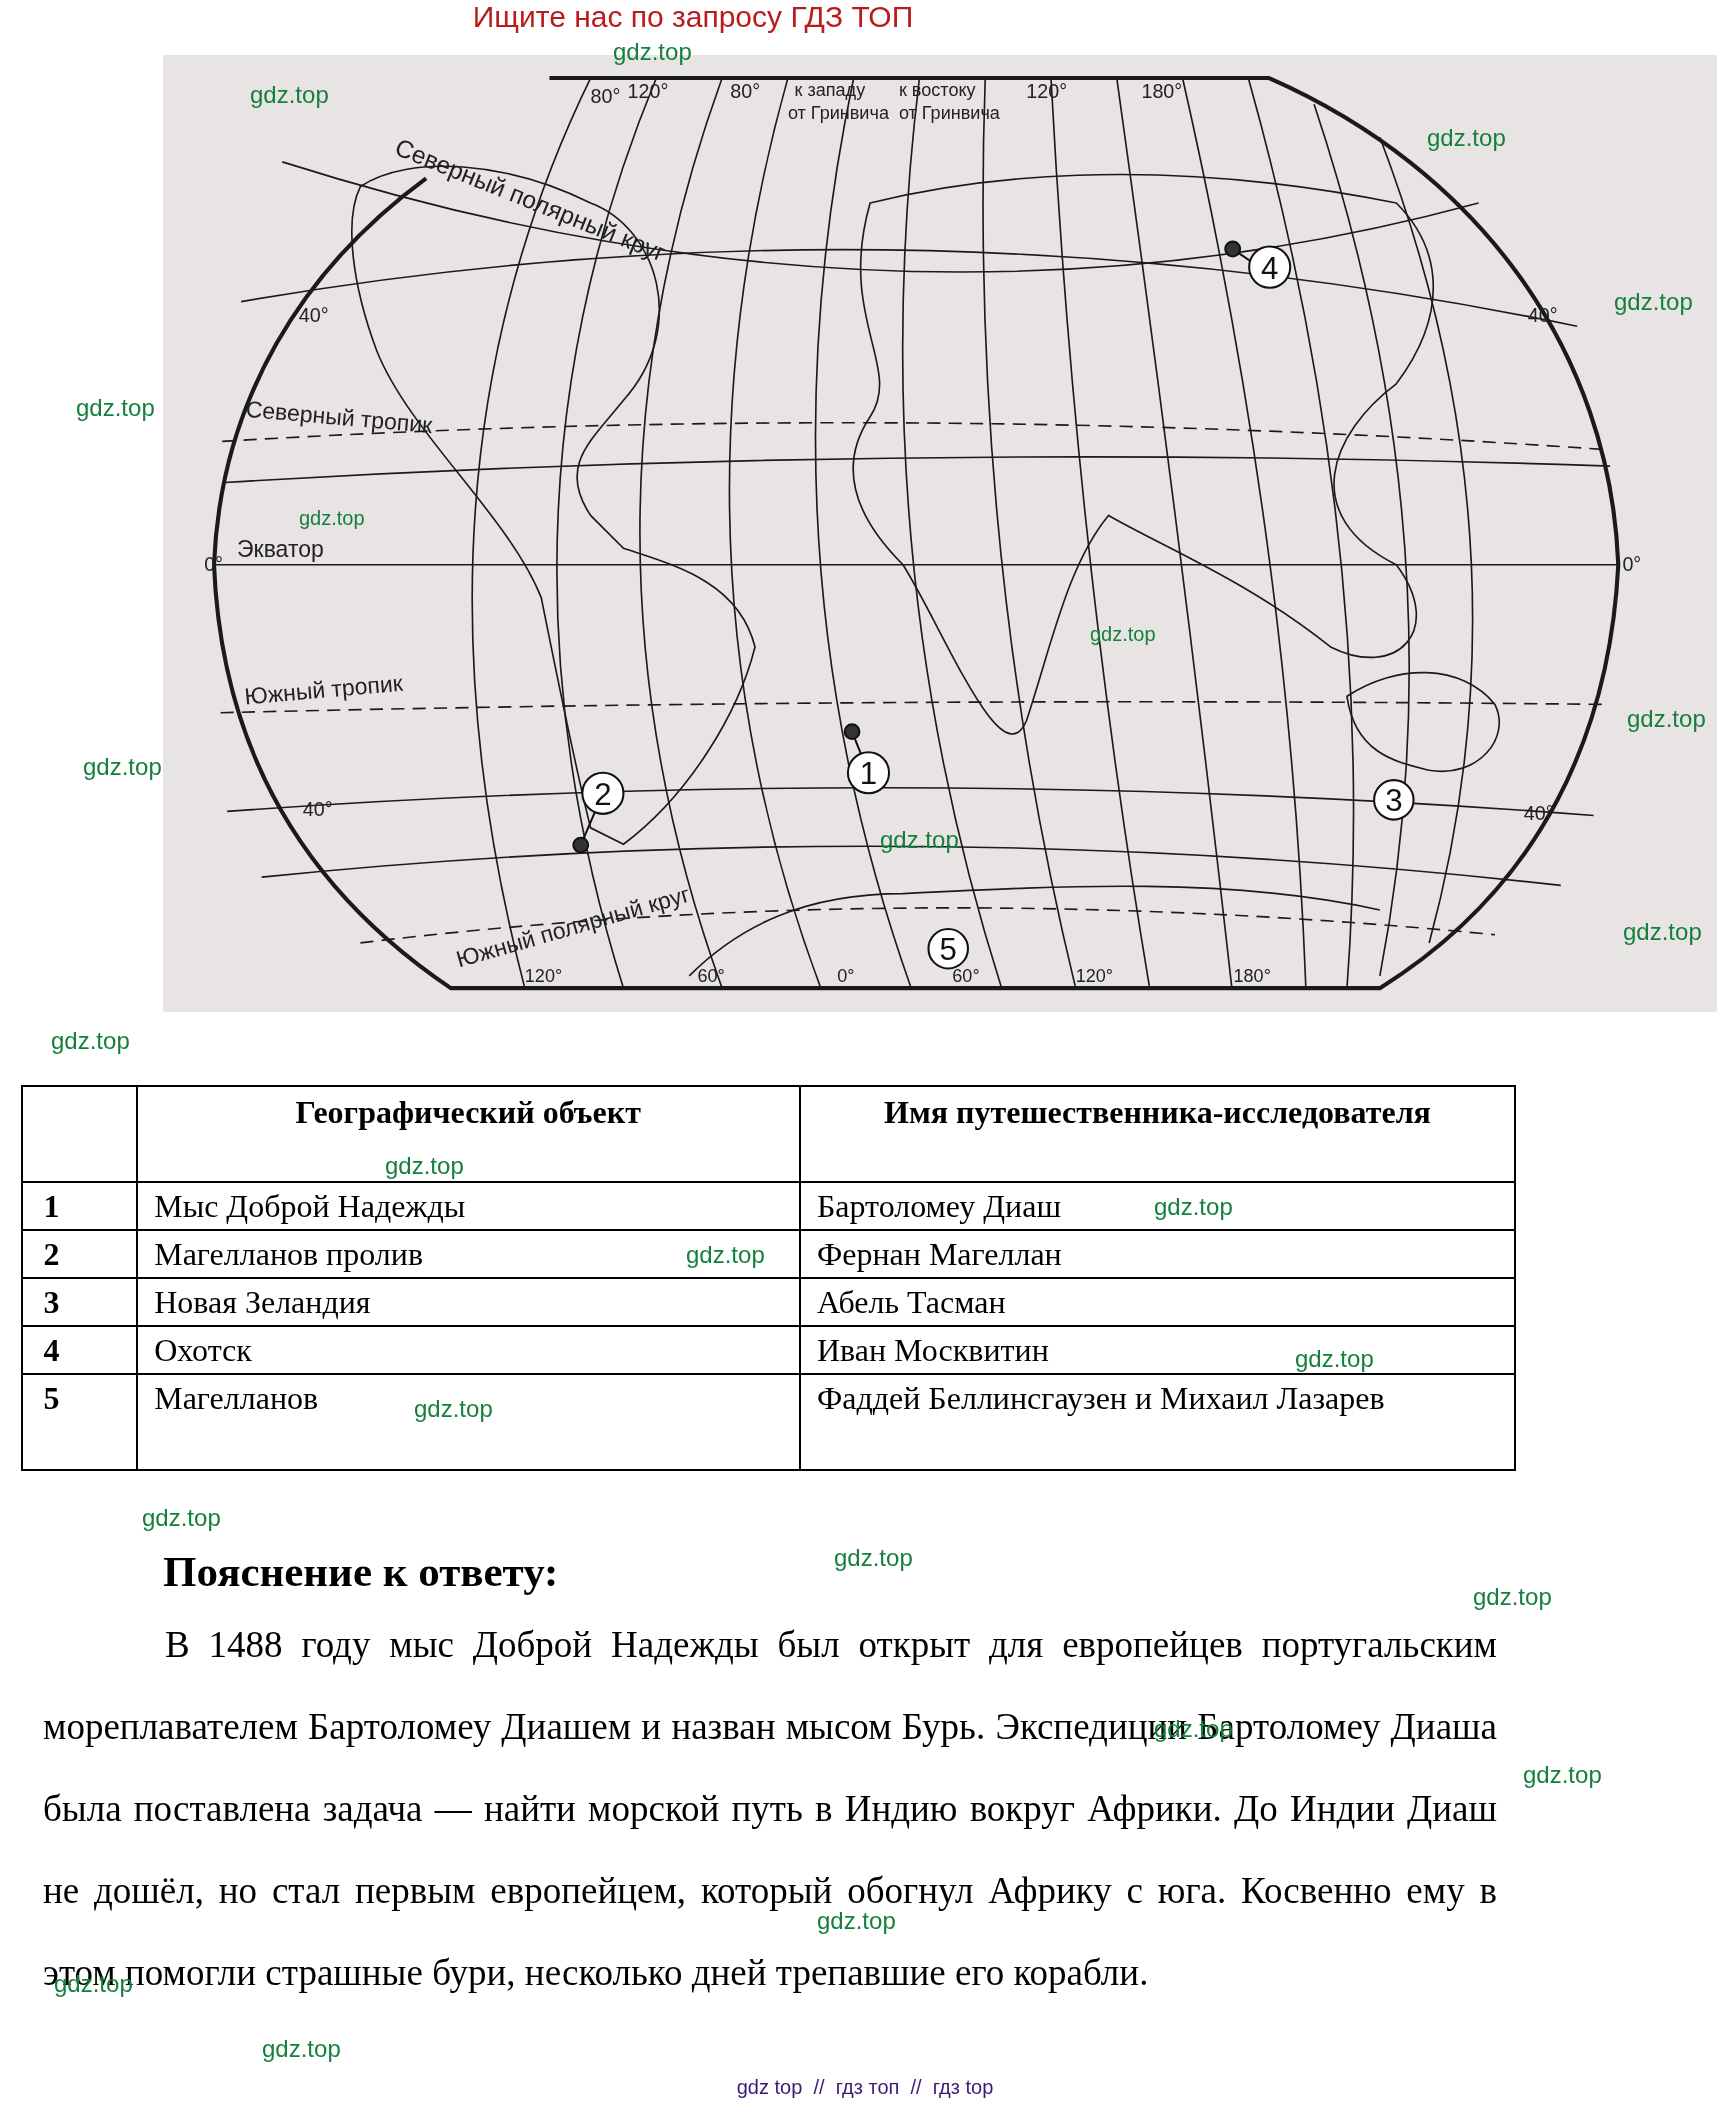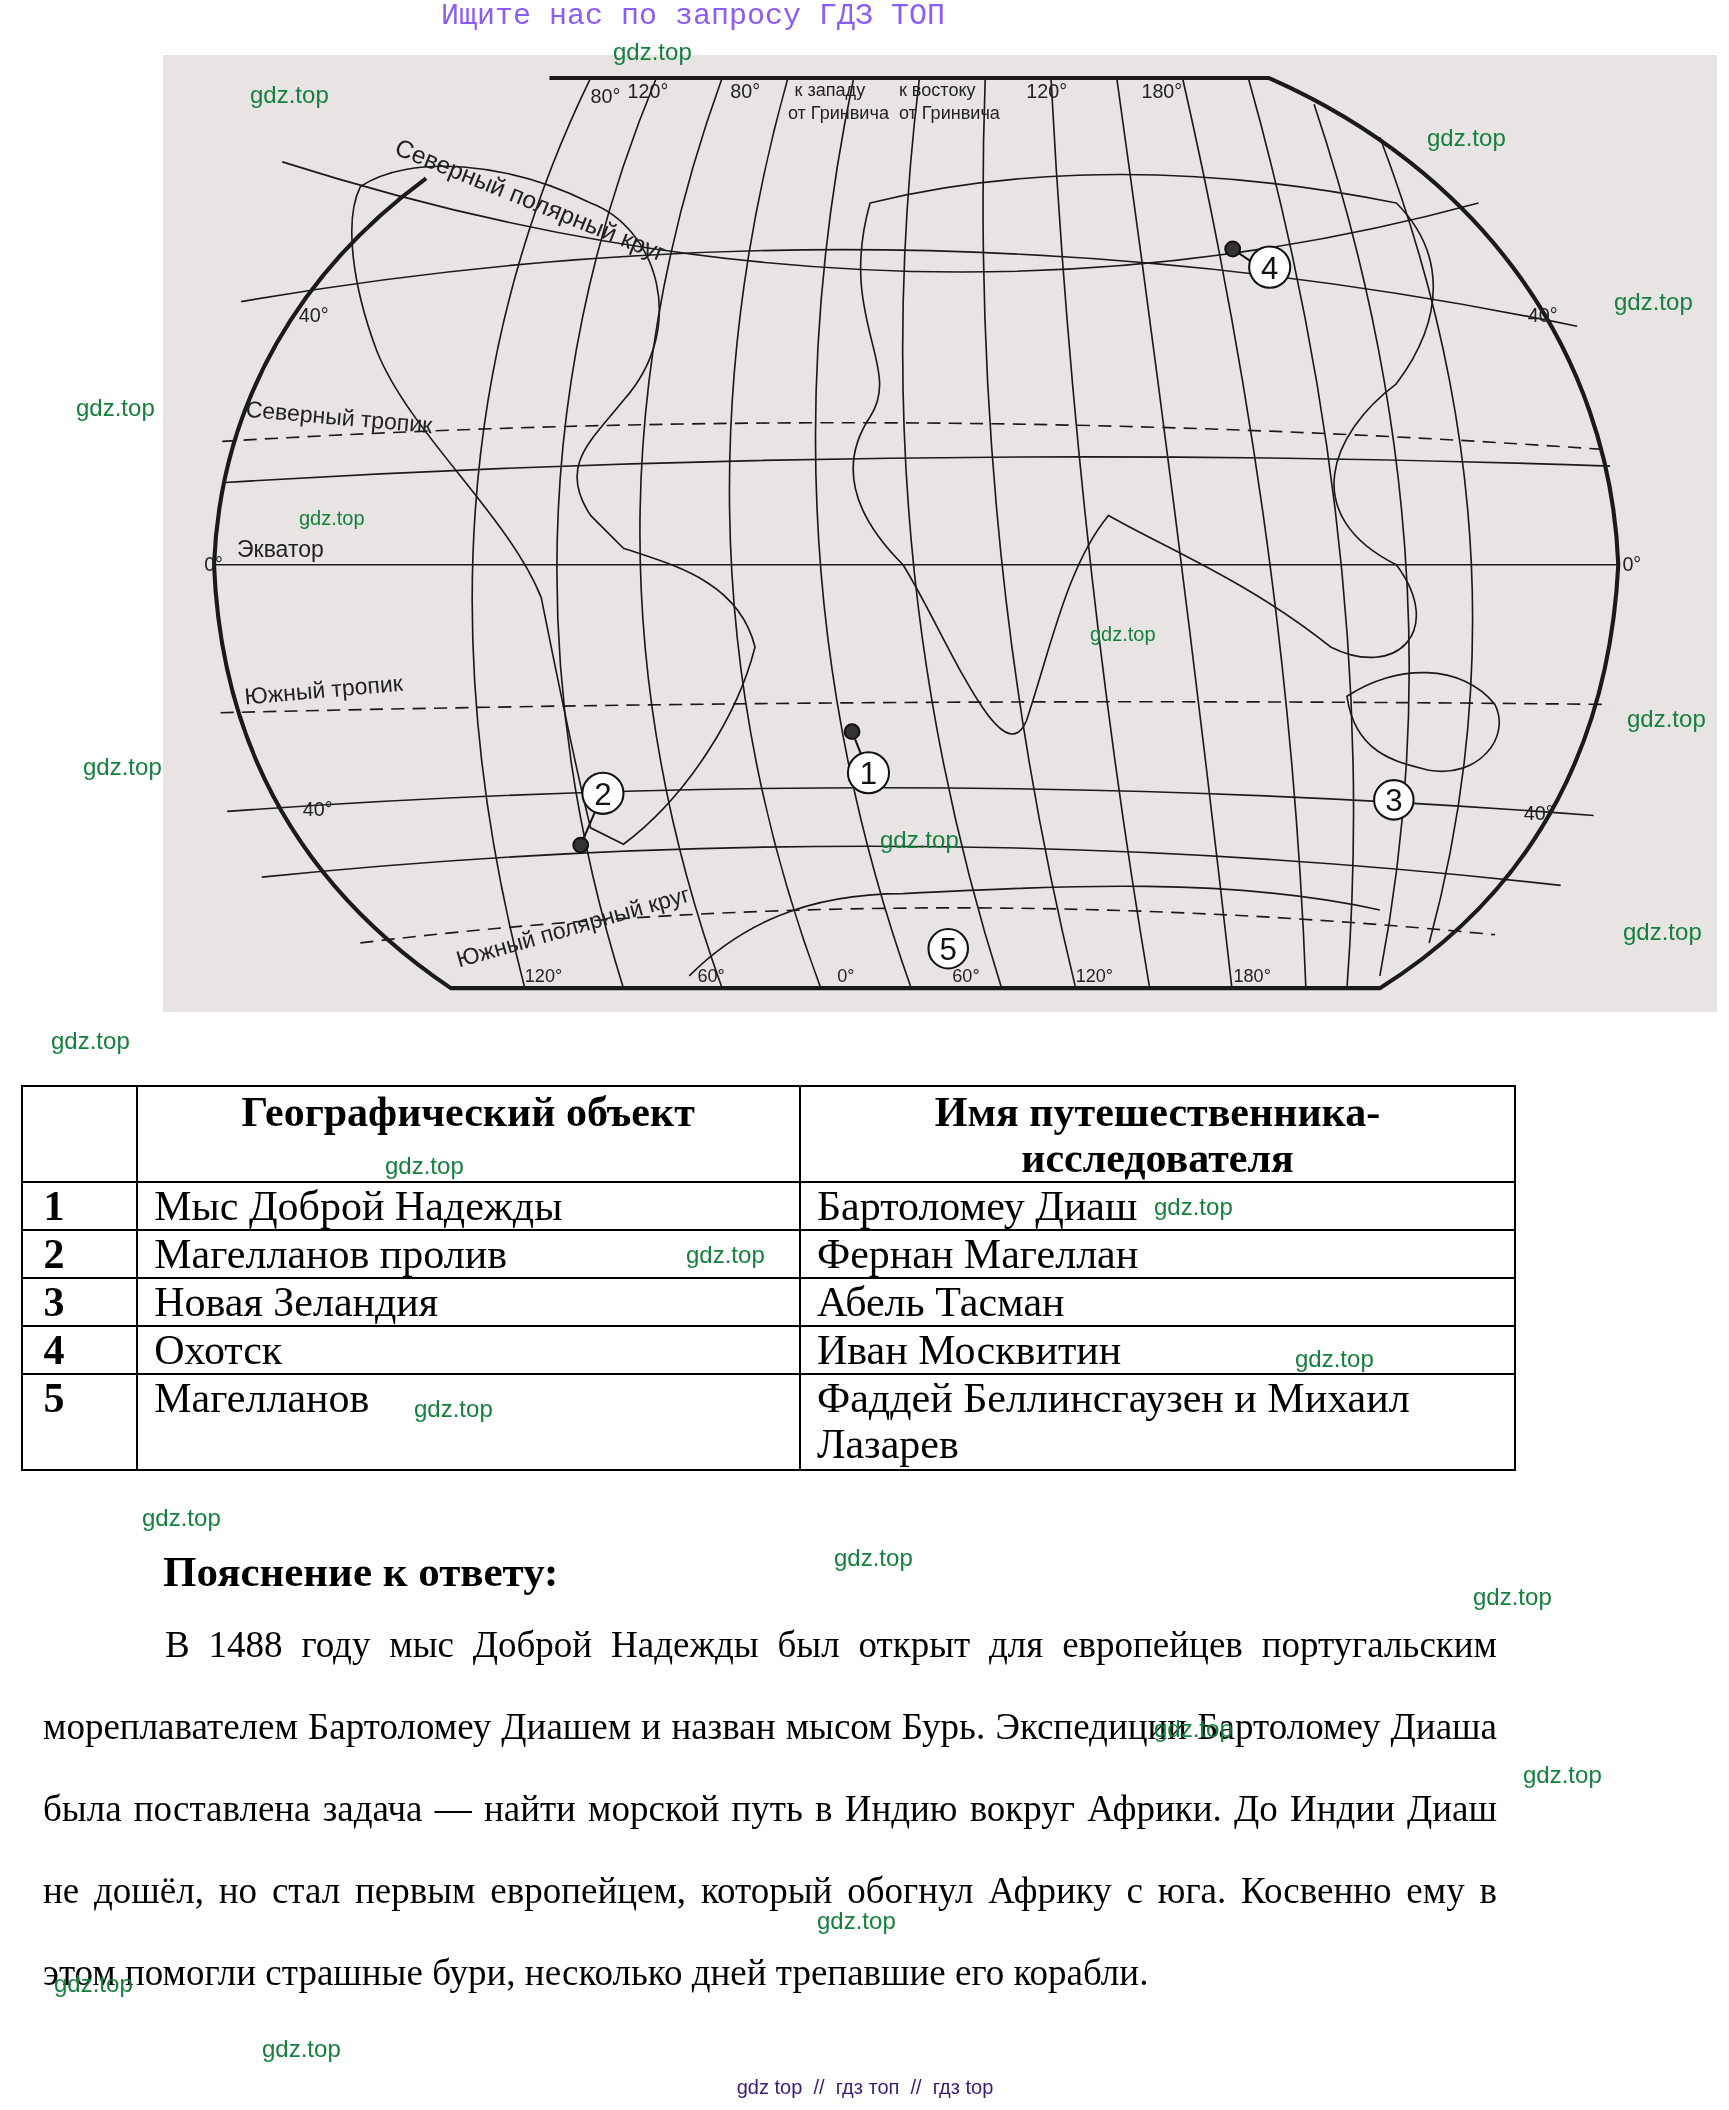--- a/index.html
+++ b/index.html
@@ -1,23 +1,23 @@
 <!DOCTYPE html>
 <html style="font-size:13px"><head>
 <meta charset="utf-8">
 <style>
   html, body { margin: 0; padding: 0; background: #ffffff; }
   body { width: 1730px; height: 2110px; position: relative; overflow: hidden; font-family: "Liberation Serif", serif; color: #000; }
   .abs { position: absolute; }
-  .banner { left: 0; width: 1386px; top: 0; text-align: center; font-family: Liberation Mono, monospace; font-size: 30px; line-height: 33px; color: #8b5cf6; }
+  .banner { left: 0; width: 1386px; top: 0; text-align: center; font-family: Liberation Sans, sans-serif; font-size: 30px; line-height: 33px; color: #b91c1c; }
   .wm { position: absolute; font-family: "Liberation Sans", sans-serif; font-size: 24px; color: #15803d; white-space: nowrap; line-height: 26px; }
   .wm.small { font-size: 20px; }
   .map-bg { left: 163px; top: 55px; width: 1554px; height: 957px; background: #e9e4e4; }
   .map-svg { position: absolute; left: 163px; top: 55px; }
-  table.answers { position: absolute; left: 21.4px; top: 1085px; width: 1495px; border-collapse: collapse; font-family: "Liberation Serif", serif; font-size: 42px; border-radius: 16px; }
+  table.answers { position: absolute; left: 21.4px; top: 1085px; width: 1495px; border-collapse: collapse; font-family: "Liberation Serif", serif; font-size: 32px; border-radius: 16px; }
   table.answers td, table.answers th { border: 2.5px solid #000; padding: 0 16.4px; vertical-align: top; text-align: left; line-height: 46px; }
   table.answers th { font-weight: bold; text-align: center; height: 92px; padding-top: 1.6px; }
   table.answers td.num { width: 76px; font-weight: bold; padding-left: 20px; }
   table.answers td.obj { width: 628px; margin-top: 24px; }
   table.answers tr.row td { height: 46px; }
   table.answers tr.row.tall td { height: 94px; }
   .heading { left: 163px; top: 1545px; font-size: 43px; font-weight: bold; line-height: 53px; white-space: nowrap; }
   .para { left: 43px; top: 1604px; width: 1454px; font-size: 37px; line-height: 82px; text-align: justify; text-indent: 122px; }
   .footer { left: 0; width: 1730px; top: 2076px; text-align: center; font-family: "Liberation Sans", sans-serif; font-size: 20px; color: #3d1a78; white-space: pre; }
 </style>

